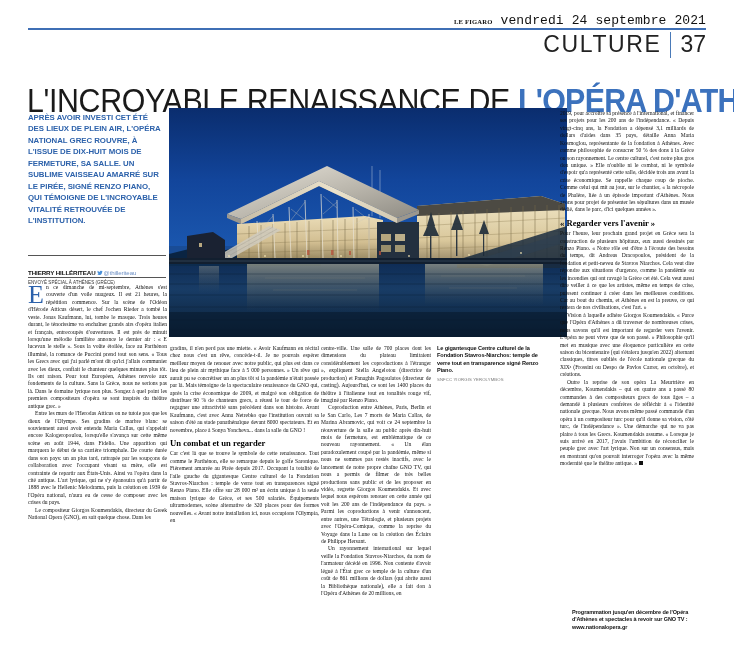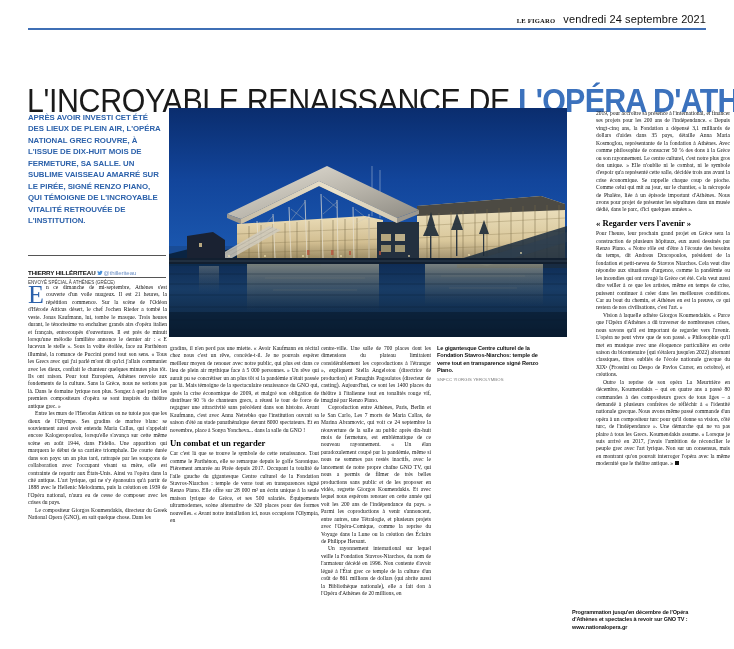--- a/index.html
+++ b/index.html
@@ -39,22 +39,22 @@
     white-space: nowrap;
     color: #111;
   }
   .masthead-meta .figaro {
     font-family: "Liberation Serif", serif;
     font-weight: bold;
     font-size: 6.6px;
     letter-spacing: 0.2px;
   }
   .masthead-meta .date {
-    font-family: Liberation Sans, sans-serif;
-    font-size: 11px;
+    font-family: Liberation Mono, monospace;
+    font-size: 13px;
     margin-left: 8px;
   }
   .rubric-wrap {
     position: absolute;
     right: 28px;
     top: 31px;
     display: flex;
     align-items: center;
     height: 27px;
   }
@@ -178,21 +178,21 @@
     position: absolute;
     left: 28px;
     top: 277px;
     width: 138px;
     height: 1px;
     background: #555;
   }
 
   #col1 { left: 28px; top: 284px; width: 139px; height: 362px; }
   #col2 { left: 170px; top: 345px; width: 149px; height: 301px; }
-  #col5 { left: 596px; top: 110px; width: 134px; height: 536px; }
+  #col5 { left: 560px; top: 110px; width: 134px; height: 536px; }
 
   .dropcap {
     float: left;
     font-family: "Liberation Serif", serif;
     font-size: 26px;
     line-height: 0.78;
     padding: 1px 2px 0 0;
     color: #2d62ab;
     font-weight: normal;
   }
@@ -269,20 +269,25 @@
   }
 </style>
 </head>
 <body>
 
 <div class="masthead">
   <div class="masthead-meta">
     <span class="figaro">LE FIGARO</span><span class="date">vendredi 24 septembre 2021</span>
   </div>
   <div class="masthead-line"></div>
+  <div class="rubric-wrap">
+    <div class="rubric">CULTURE</div>
+    <div class="rubric-sep"></div>
+    <div class="folio">37</div>
+  </div>
 </div>
 
 <h1 class="headline"><span class="plain">L'INCROYABLE RENAISSANCE DE </span><span class="accent">L'OPÉRA D'ATHÈNES</span></h1>
 
 <div id="chapeau">APRÈS AVOIR INVESTI CET ÉTÉ DES LIEUX DE PLEIN AIR, L'OPÉRA NATIONAL GREC ROUVRE, À L'ISSUE DE DIX-HUIT MOIS DE FERMETURE, SA SALLE. UN SUBLIME VAISSEAU AMARRÉ SUR LE PIRÉE, SIGNÉ RENZO PIANO, QUI TÉMOIGNE DE L'INCROYABLE VITALITÉ RETROUVÉE DE L'INSTITUTION.</div>
 
 <div id="byline-rule"></div>
 <div id="byline">
   <span class="name">THIERRY HILLÉRITEAU</span><span class="tw-bird"><svg viewBox="0 0 24 24" width="6" height="6">
         <path fill="#4a90d9" d="M23 4.9a9 9 0 0 1-2.6.7 4.5 4.5 0 0 0 2-2.5 9 9 0 0 1-2.9 1.1A4.5 4.5 0 0 0 11.7 8a12.8 12.8 0 0 1-9.3-4.7 4.5 4.5 0 0 0 1.4 6A4.4 4.4 0 0 1 1.8 8.7v.1a4.5 4.5 0 0 0 3.6 4.4 4.5 4.5 0 0 1-2 .1 4.5 4.5 0 0 0 4.2 3.1A9 9 0 0 1 1 18.3a12.7 12.7 0 0 0 6.9 2c8.3 0 12.8-6.9 12.8-12.8v-.6A9 9 0 0 0 23 4.9z"></path>

